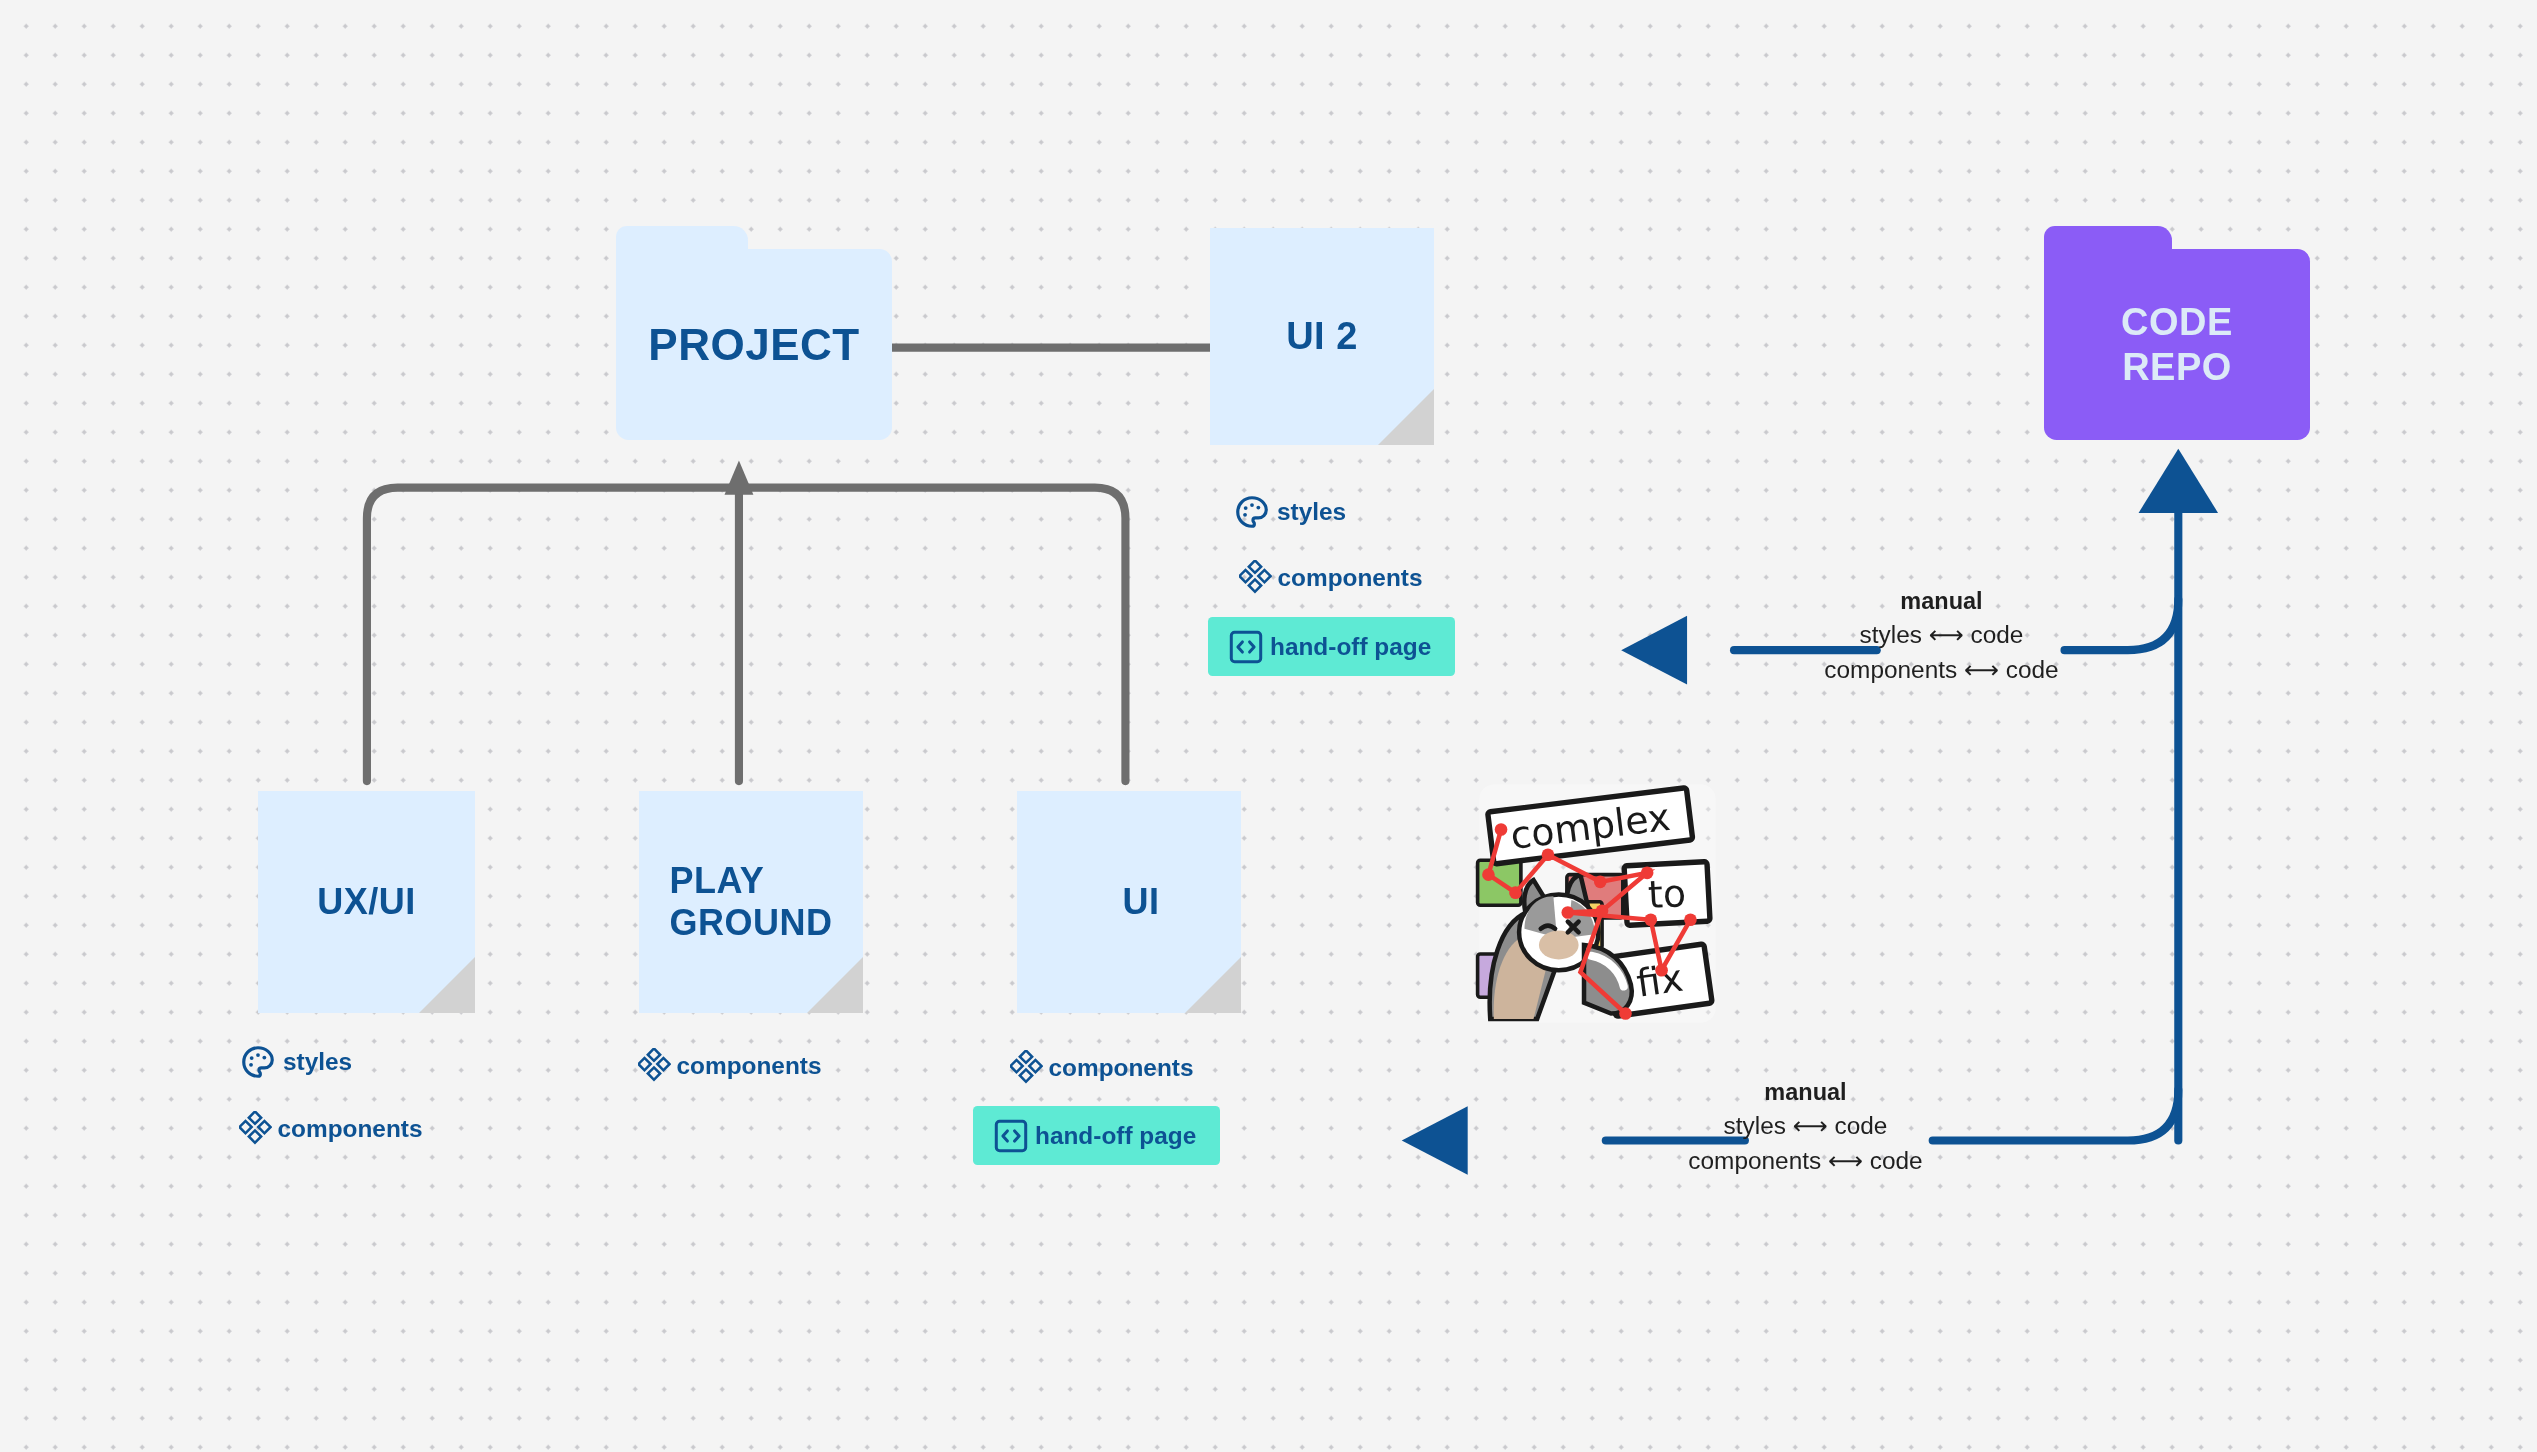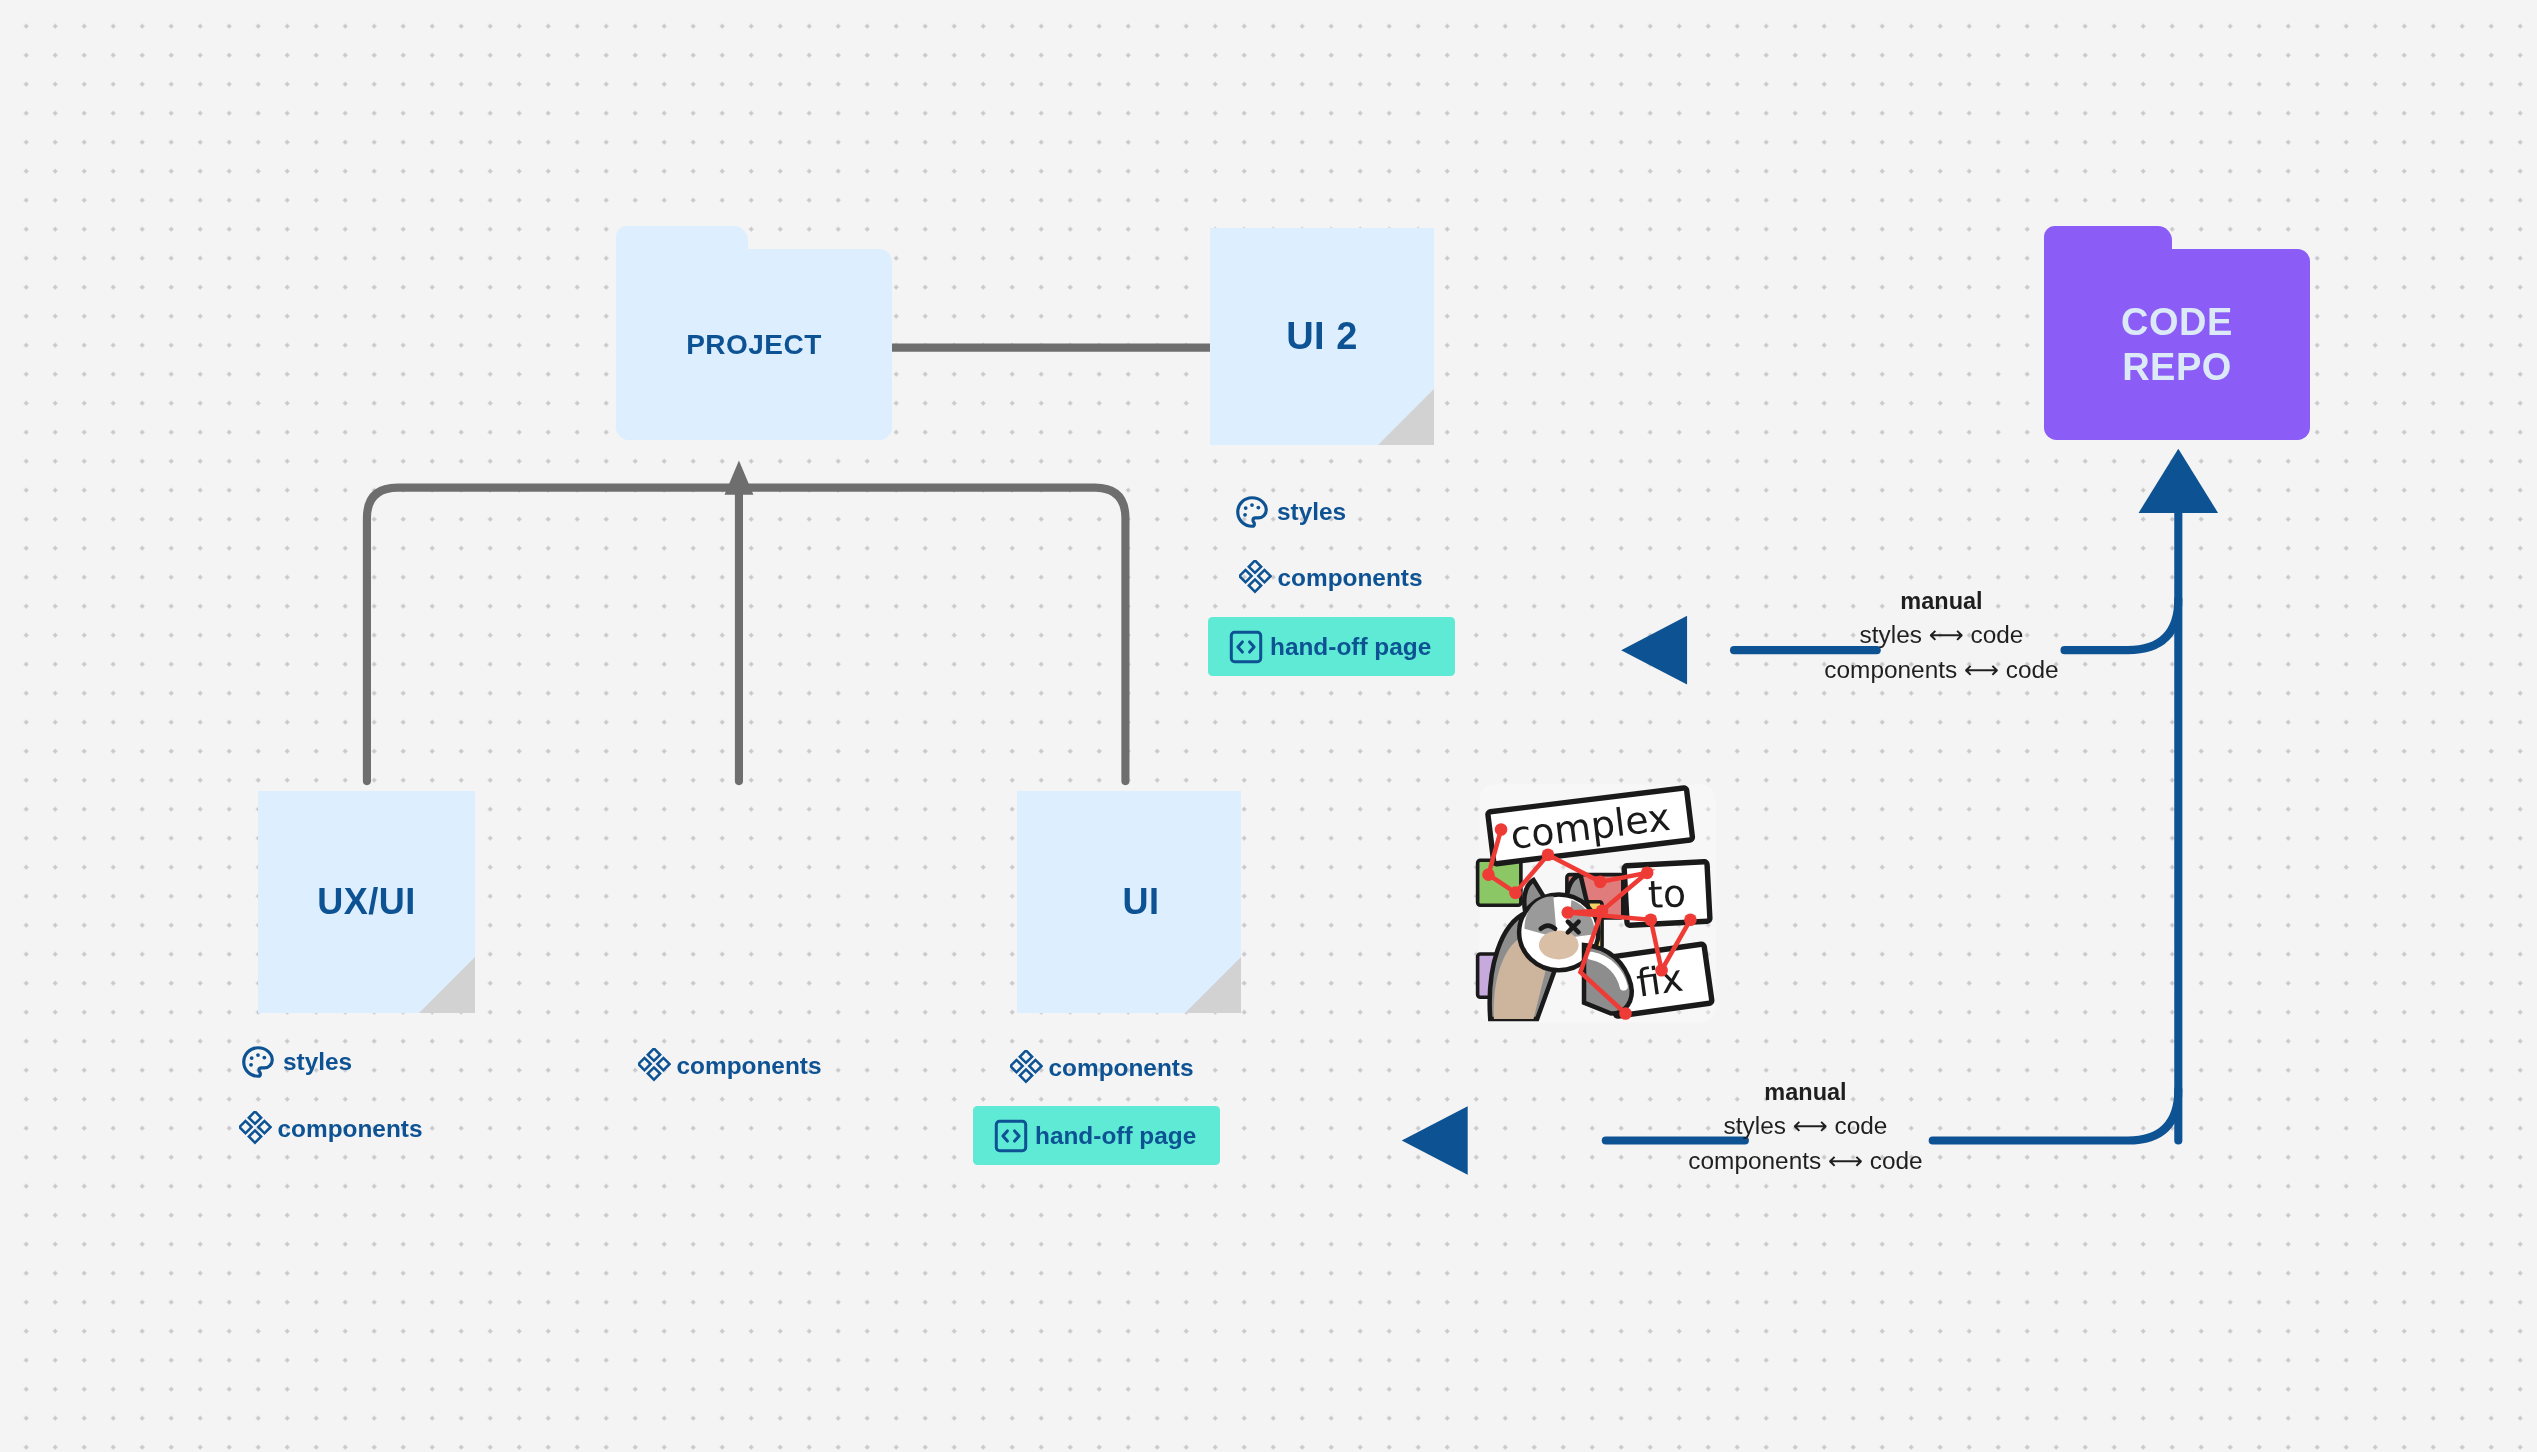--- a/index.html
+++ b/index.html
@@ -118,41 +118,48 @@
       <path d="M 1778 1263 L 1932 1263"></path>
     </g>
 
     <path d="M 2412 497 L 2456 568 L 2368 568 Z" fill="#0d5293"></path>
 
     <path d="M 1795 720 L 1868 682 L 1868 758 Z" fill="#0d5293"></path>
 
     <path d="M 1552 1263 L 1625 1225 L 1625 1301 Z" fill="#0d5293"></path>
   </svg>
 
-  <div class="folder folder-light" style="left:616px; top:249px; width:276px; height:191px; font-size:28px;">
+  <div class="folder folder-light" style="left:616px; top:249px; width:276px; height:191px; font-size:44px;">
     <span>PROJECT</span>
   </div>
 
   <div class="note" style="left:1210px; top:228px; width:224px; height:217px; font-size:38px;">
     <span>UI 2</span>
     <span class="fold"></span>
   </div>
 
   <div class="folder folder-dark" style="left:2044px; top:249px; width:266px; height:191px; font-size:38px;">
     <span>
       <span>CODE</span><br>
       <span>REPO</span>
     </span>
   </div>
 
   <div class="note" style="left:258px; top:791px; width:217px; height:222px; font-size:36px;">
     <span>UX/UI</span>
     <span class="fold"></span>
   </div>
 
+  <div class="note" style="left:639px; top:791px; width:224px; height:222px; font-size:36px;">
+    <span>
+      <span>PLAY</span><br>
+      <span>GROUND</span>
+    </span>
+    <span class="fold"></span>
+  </div>
 
   <div class="note" style="left:1017px; top:791px; width:224px; height:222px; font-size:36px;padding-left:24px;">
     <span>UI</span>
     <span class="fold"></span>
   </div>
 
   <div class="meta" style="left:1233px; top:493px;">
     <svg class="icon" width="38" height="38" viewBox="0 0 24 24" fill="none" stroke="#0d5293" stroke-width="2">
       <path d="M12 3a9 9 0 1 0 0 18c.9 0 1.5-.7 1.5-1.5 0-.45-.18-.84-.45-1.14-.28-.3-.45-.7-.45-1.11 0-.83.67-1.5 1.5-1.5H16c2.76 0 5-2.24 5-5C21 6.58 16.97 3 12 3z"></path>
       <circle cx="8" cy="9.5" r="1.2" fill="#0d5293" stroke="none"></circle>

